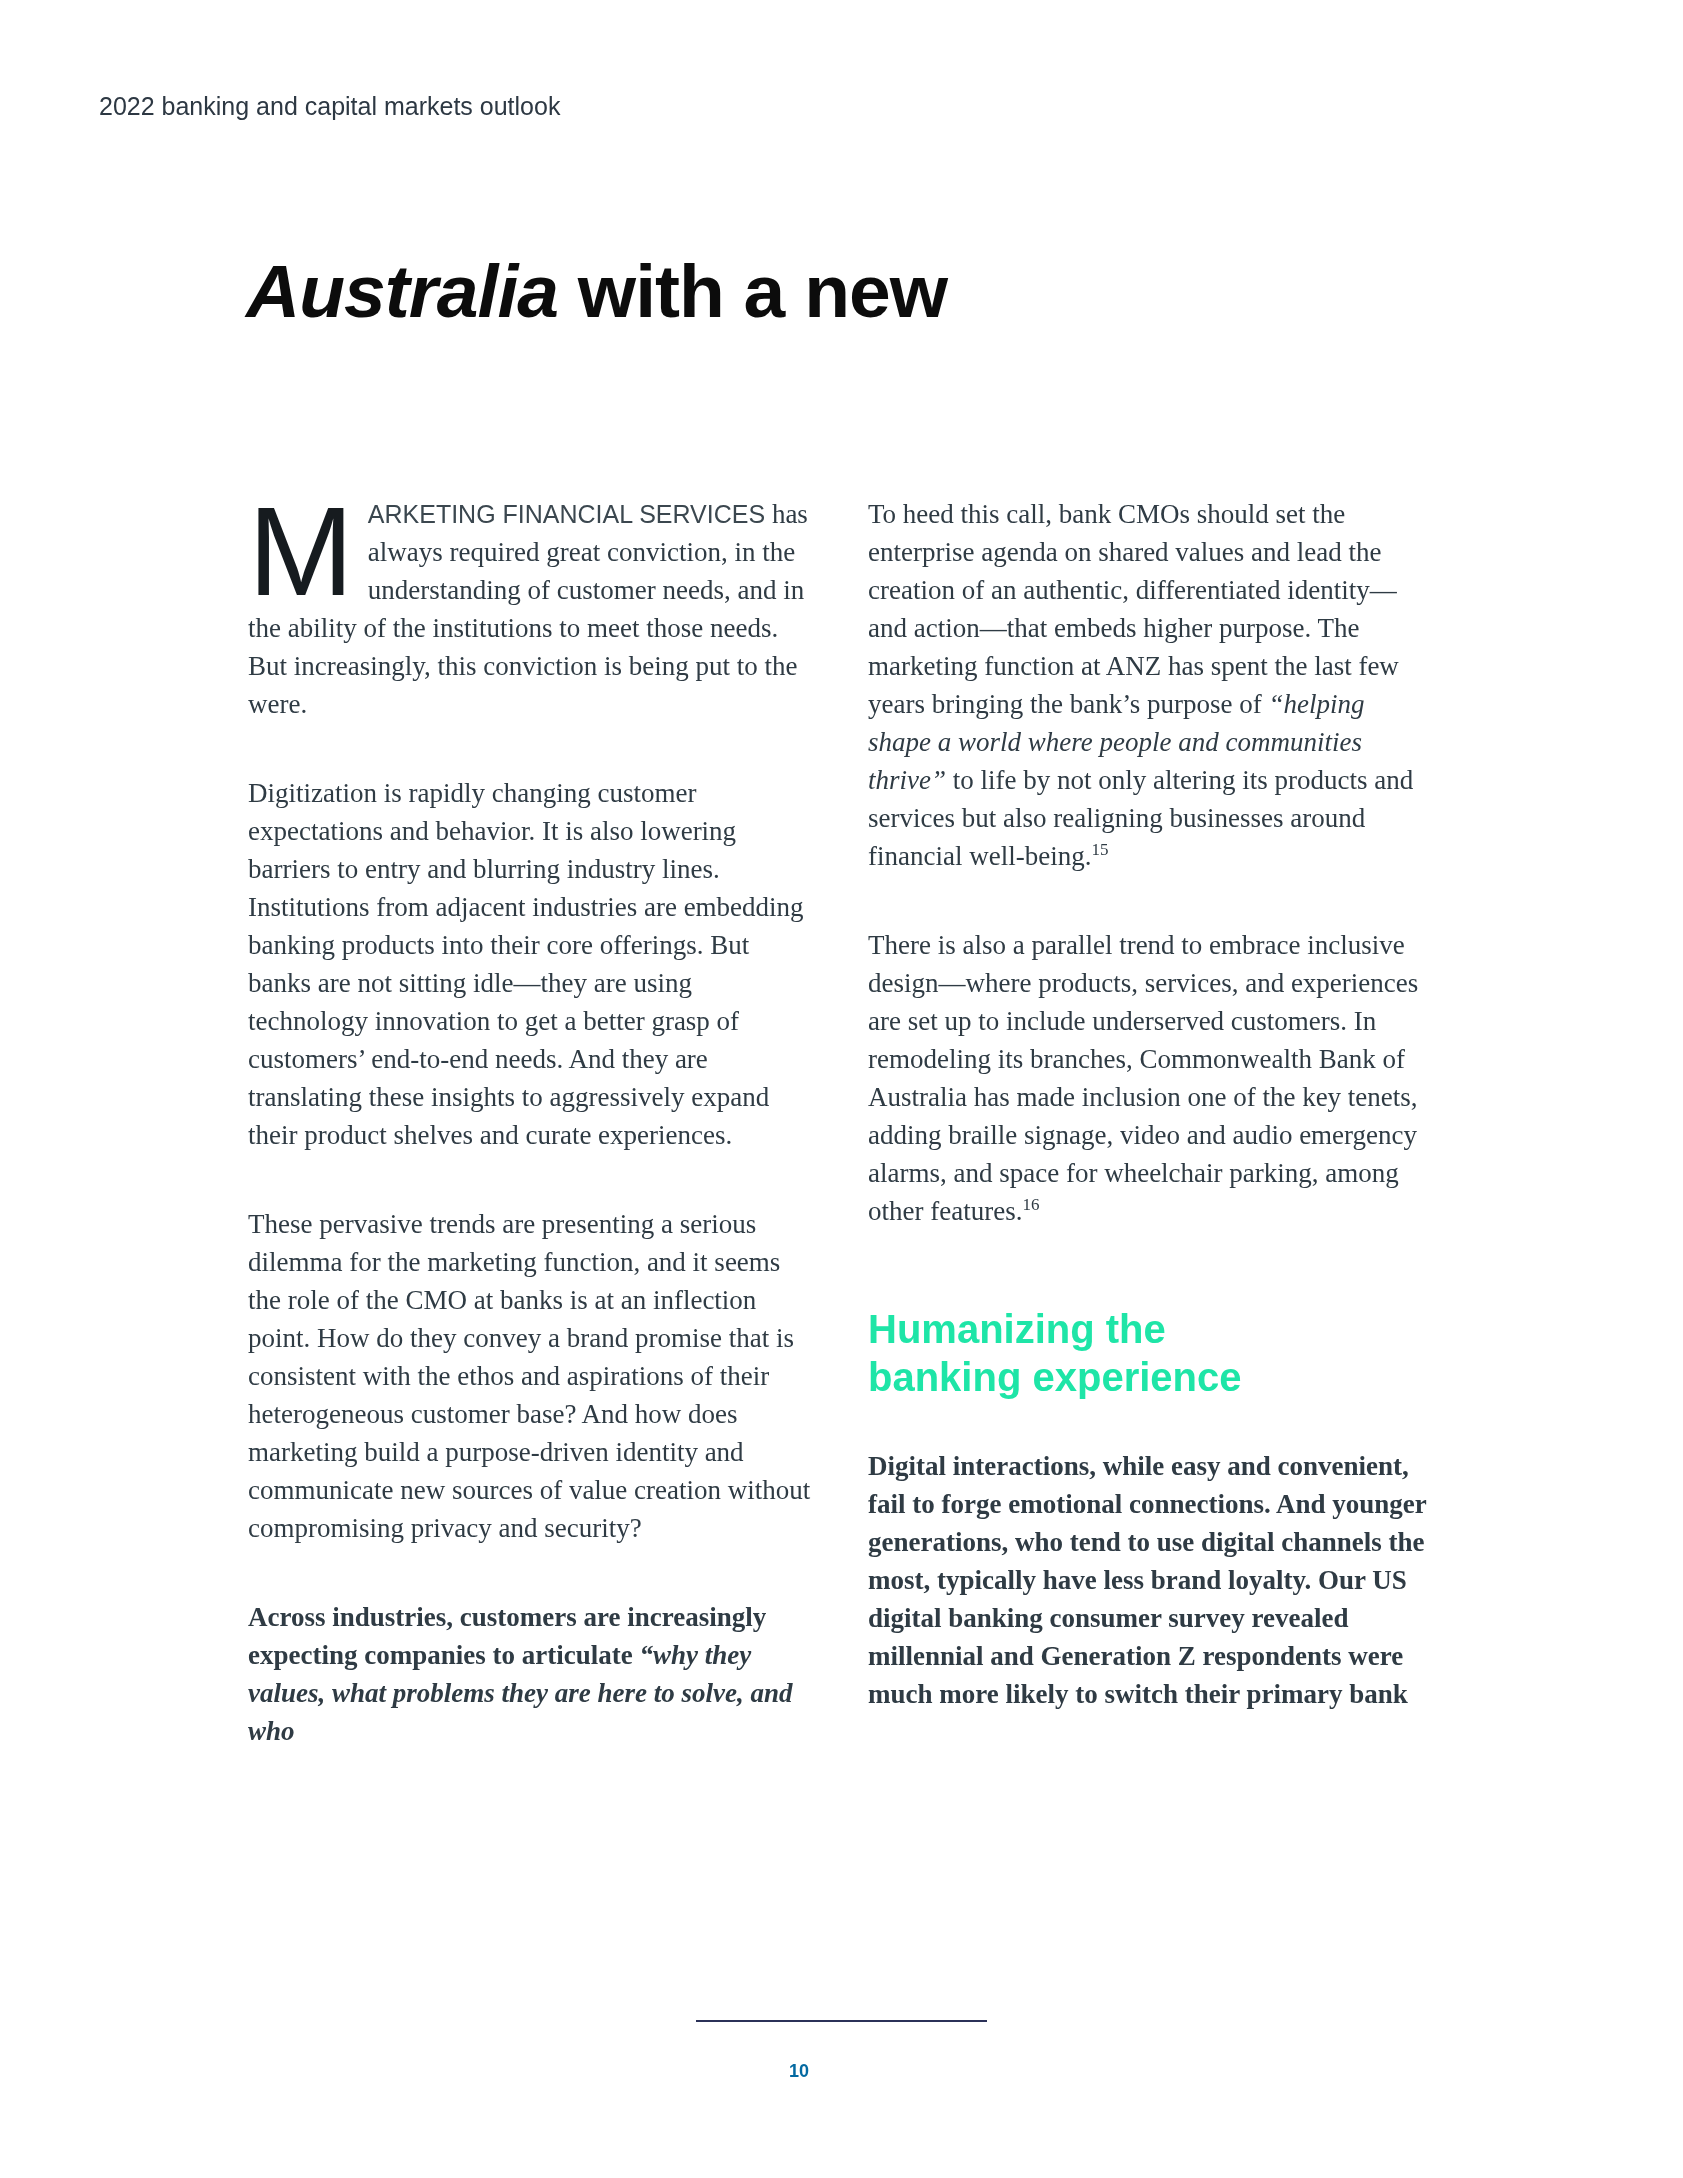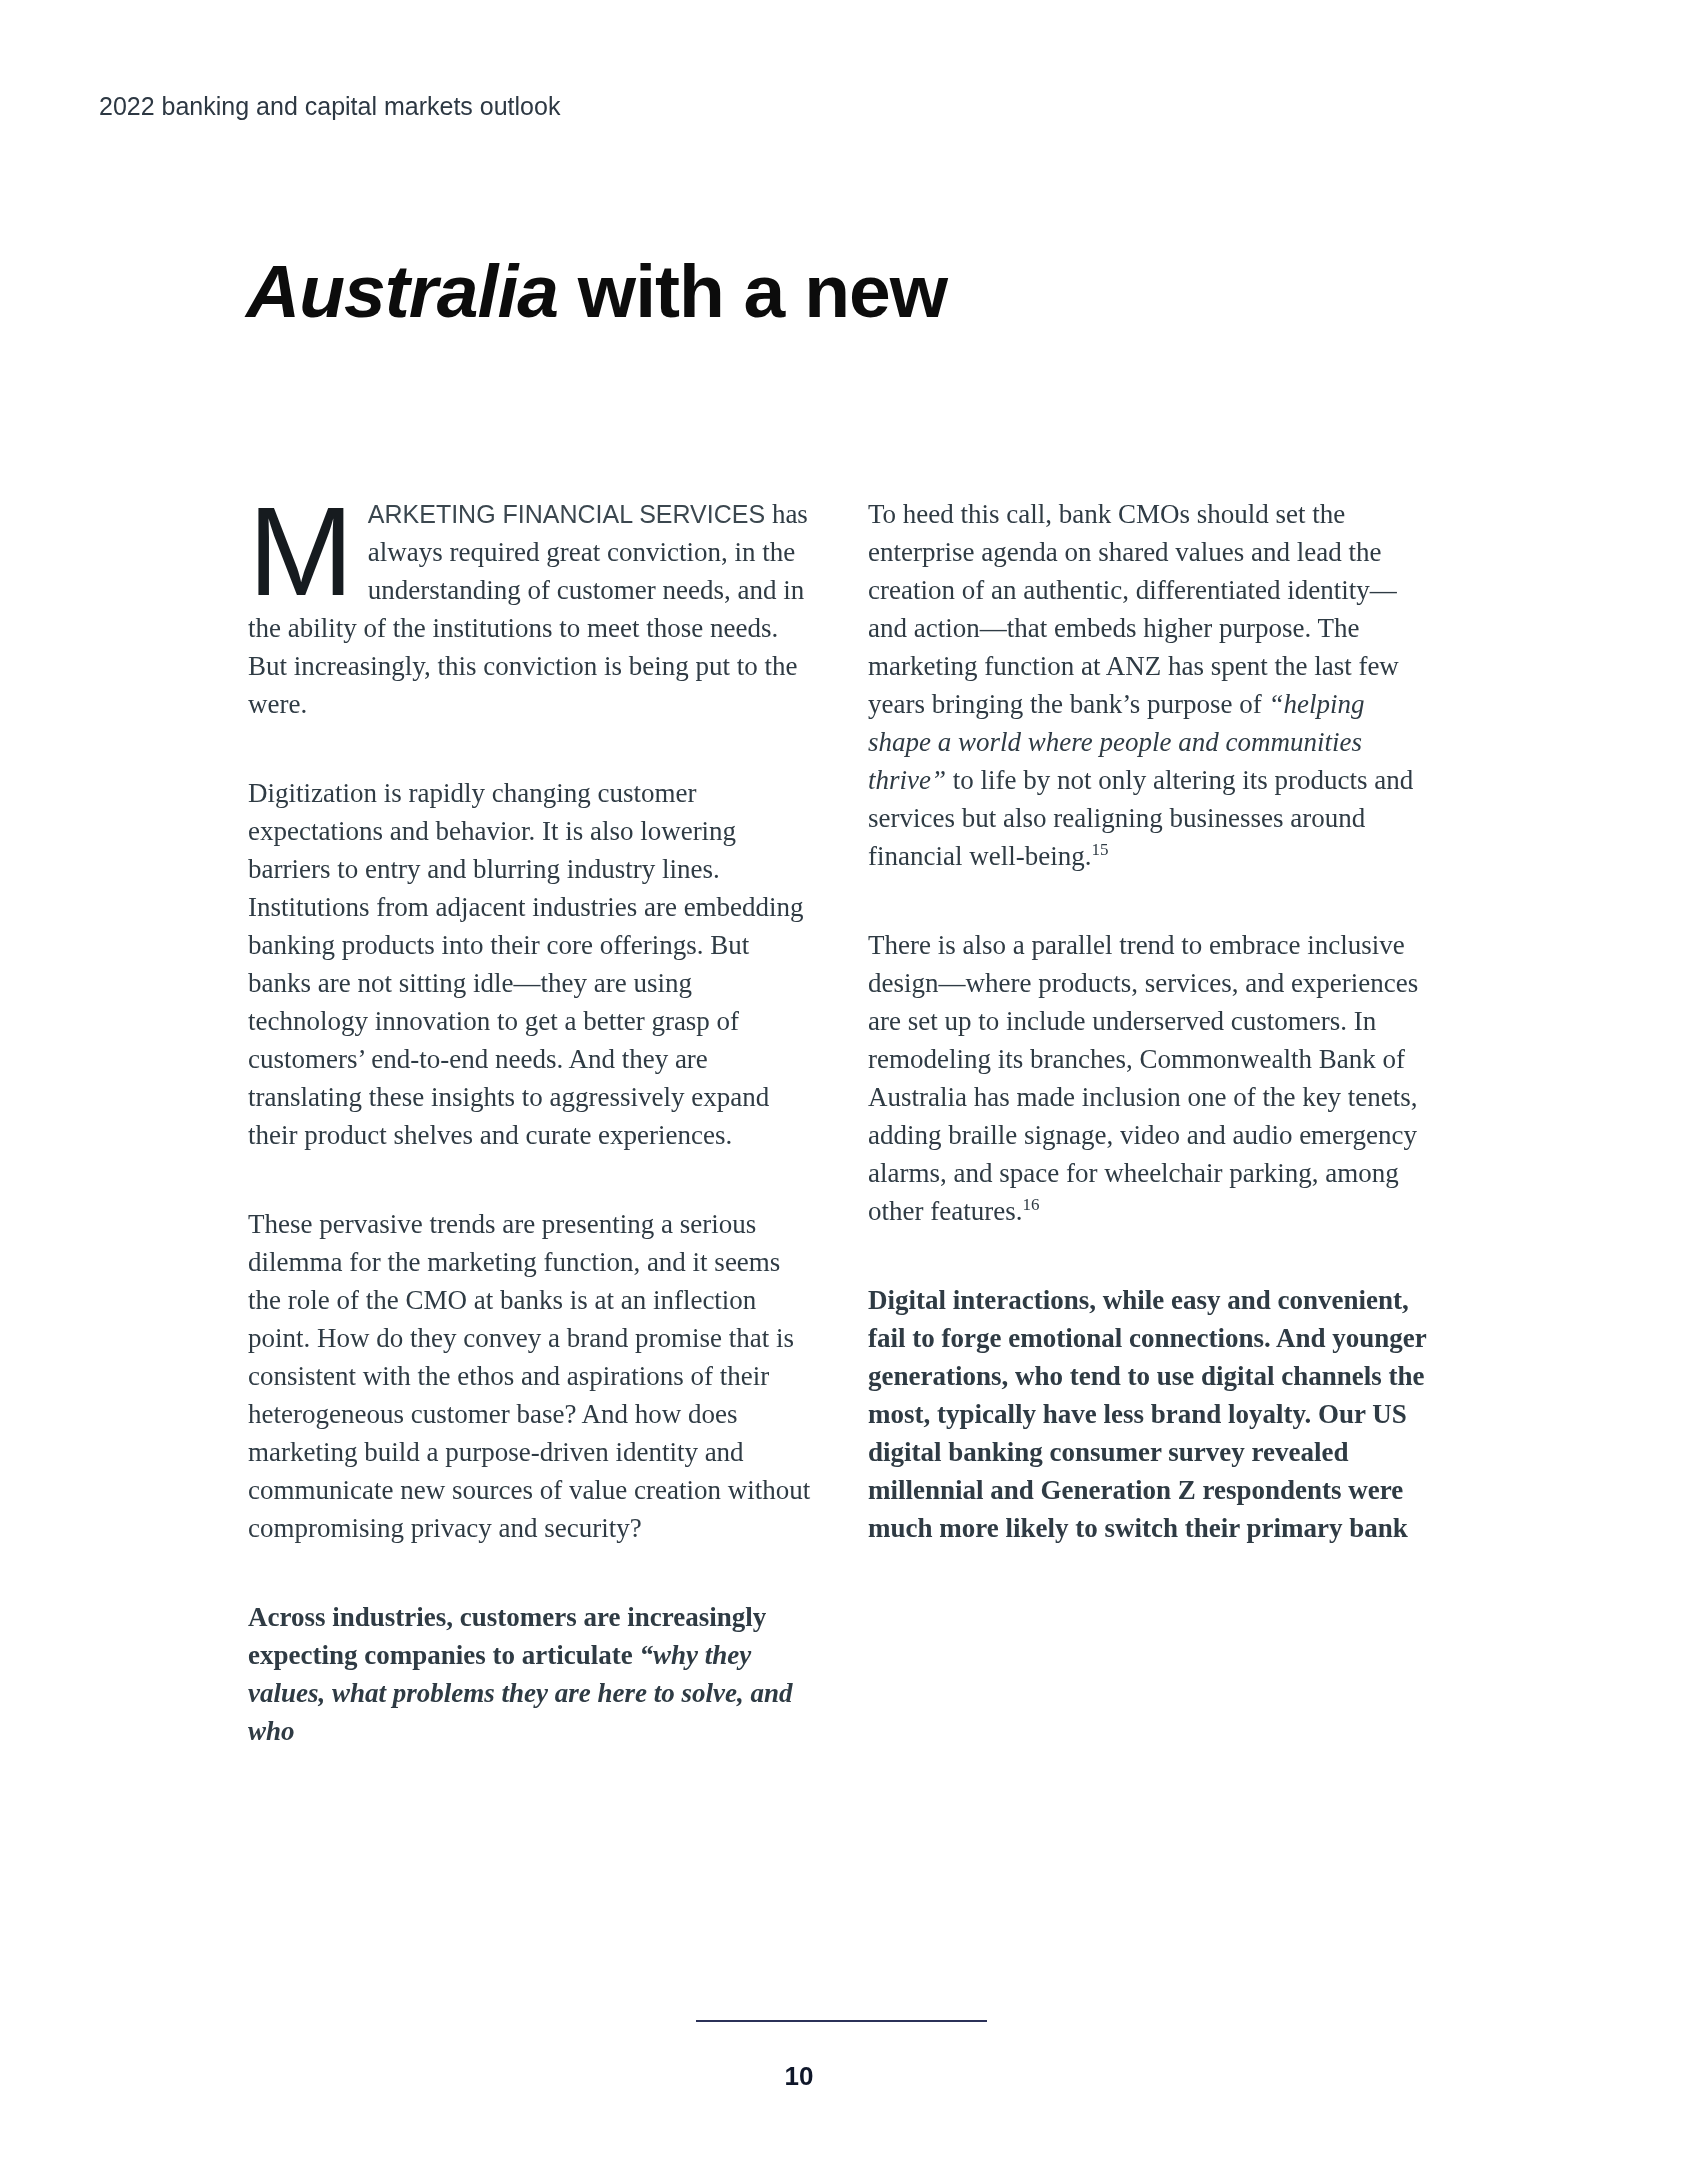--- a/index.html
+++ b/index.html
@@ -53,21 +53,21 @@
   .it { font-style:italic; }
   sup.fn { font-size:17px; line-height:0; vertical-align:super; }
   .footer-rule {
     position:absolute; left:696px; top:2020px;
     width:291px; height:2px; background:#2b3158;
   }
   .page-number {
     position:absolute; left:0; top:2061px; width:1598px;
     text-align:center;
     font-family:"Liberation Sans", sans-serif;
-    font-weight:700; font-size:26px; color:#0f172a;
+    font-weight:700; font-size:18px; color:#0369a1;
   }
 </style>
 </head>
 <body>
 
 <div class="page-header">2022 banking and capital markets outlook</div>
 
 <h1 class="article-title"><span class="t-italic">Australia</span><span> with a new</span><br></h1>
 
 <div class="columns">
@@ -82,20 +82,21 @@
 
     <p class="para"><span>Across industries, customers are increasingly expecting companies to articulate </span><span class="it">“why they values, what problems they are here to solve, and who</span></p>
   </div>
 
   <div class="col">
 
     <p class="para"><span>To heed this call, bank CMOs should set the enterprise agenda on shared values and lead the creation of an authentic, differentiated identity—and action—that embeds higher purpose. The marketing function at ANZ has spent the last few years bringing the bank’s purpose of </span><span class="it">“helping shape a world where people and communities thrive”</span><span> to life by not only altering its products and services but also realigning businesses around financial well-being.</span><sup class="fn">15</sup></p>
 
     <p class="para"><span>There is also a parallel trend to embrace inclusive design—where products, services, and experiences are set up to include underserved customers. In remodeling its branches, Commonwealth Bank of Australia has made inclusion one of the key tenets, adding braille signage, video and audio emergency alarms, and space for wheelchair parking, among other features.</span><sup class="fn">16</sup></p>
 
+    <h2 class="sect-heading"><span>Humanizing the</span><br><span>banking experience</span></h2>
 
     <p class="para">Digital interactions, while easy and convenient, fail to forge emotional connections. And younger generations, who tend to use digital channels the most, typically have less brand loyalty. Our US digital banking consumer survey revealed millennial and Generation Z respondents were much more likely to switch their primary bank</p>
   </div>
 
 </div>
 
 <div class="footer-rule"></div>
 <div class="page-number">10</div>
 
 

